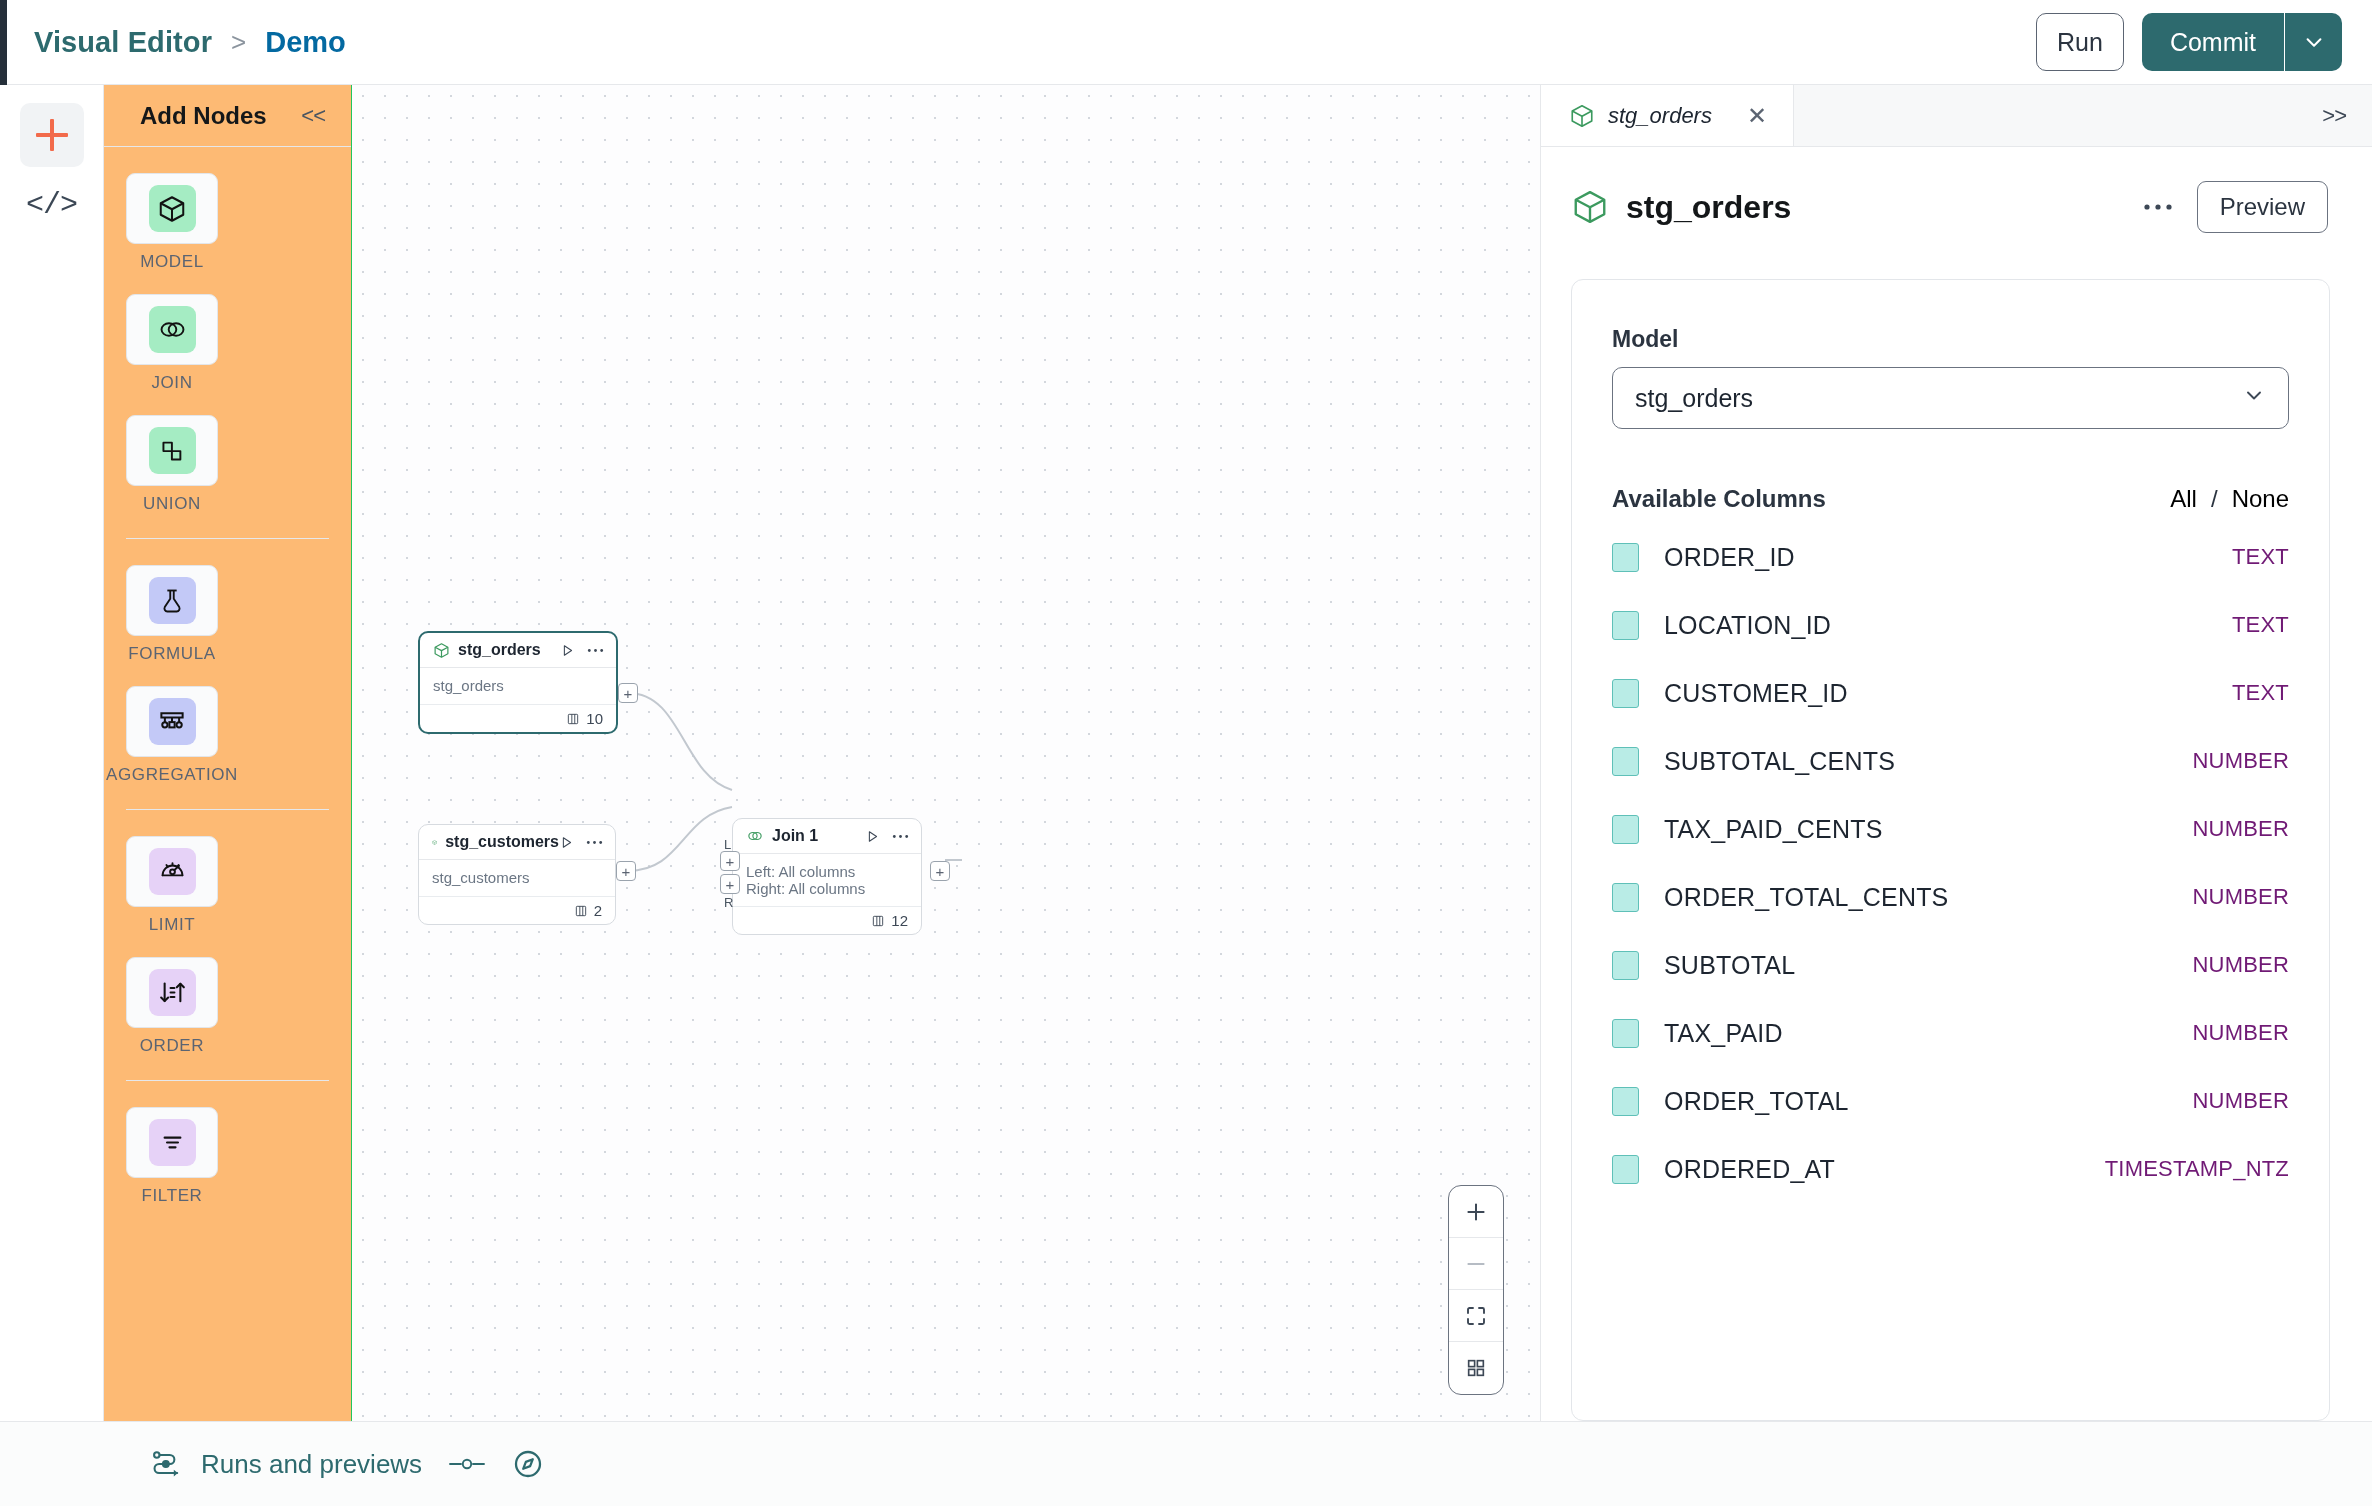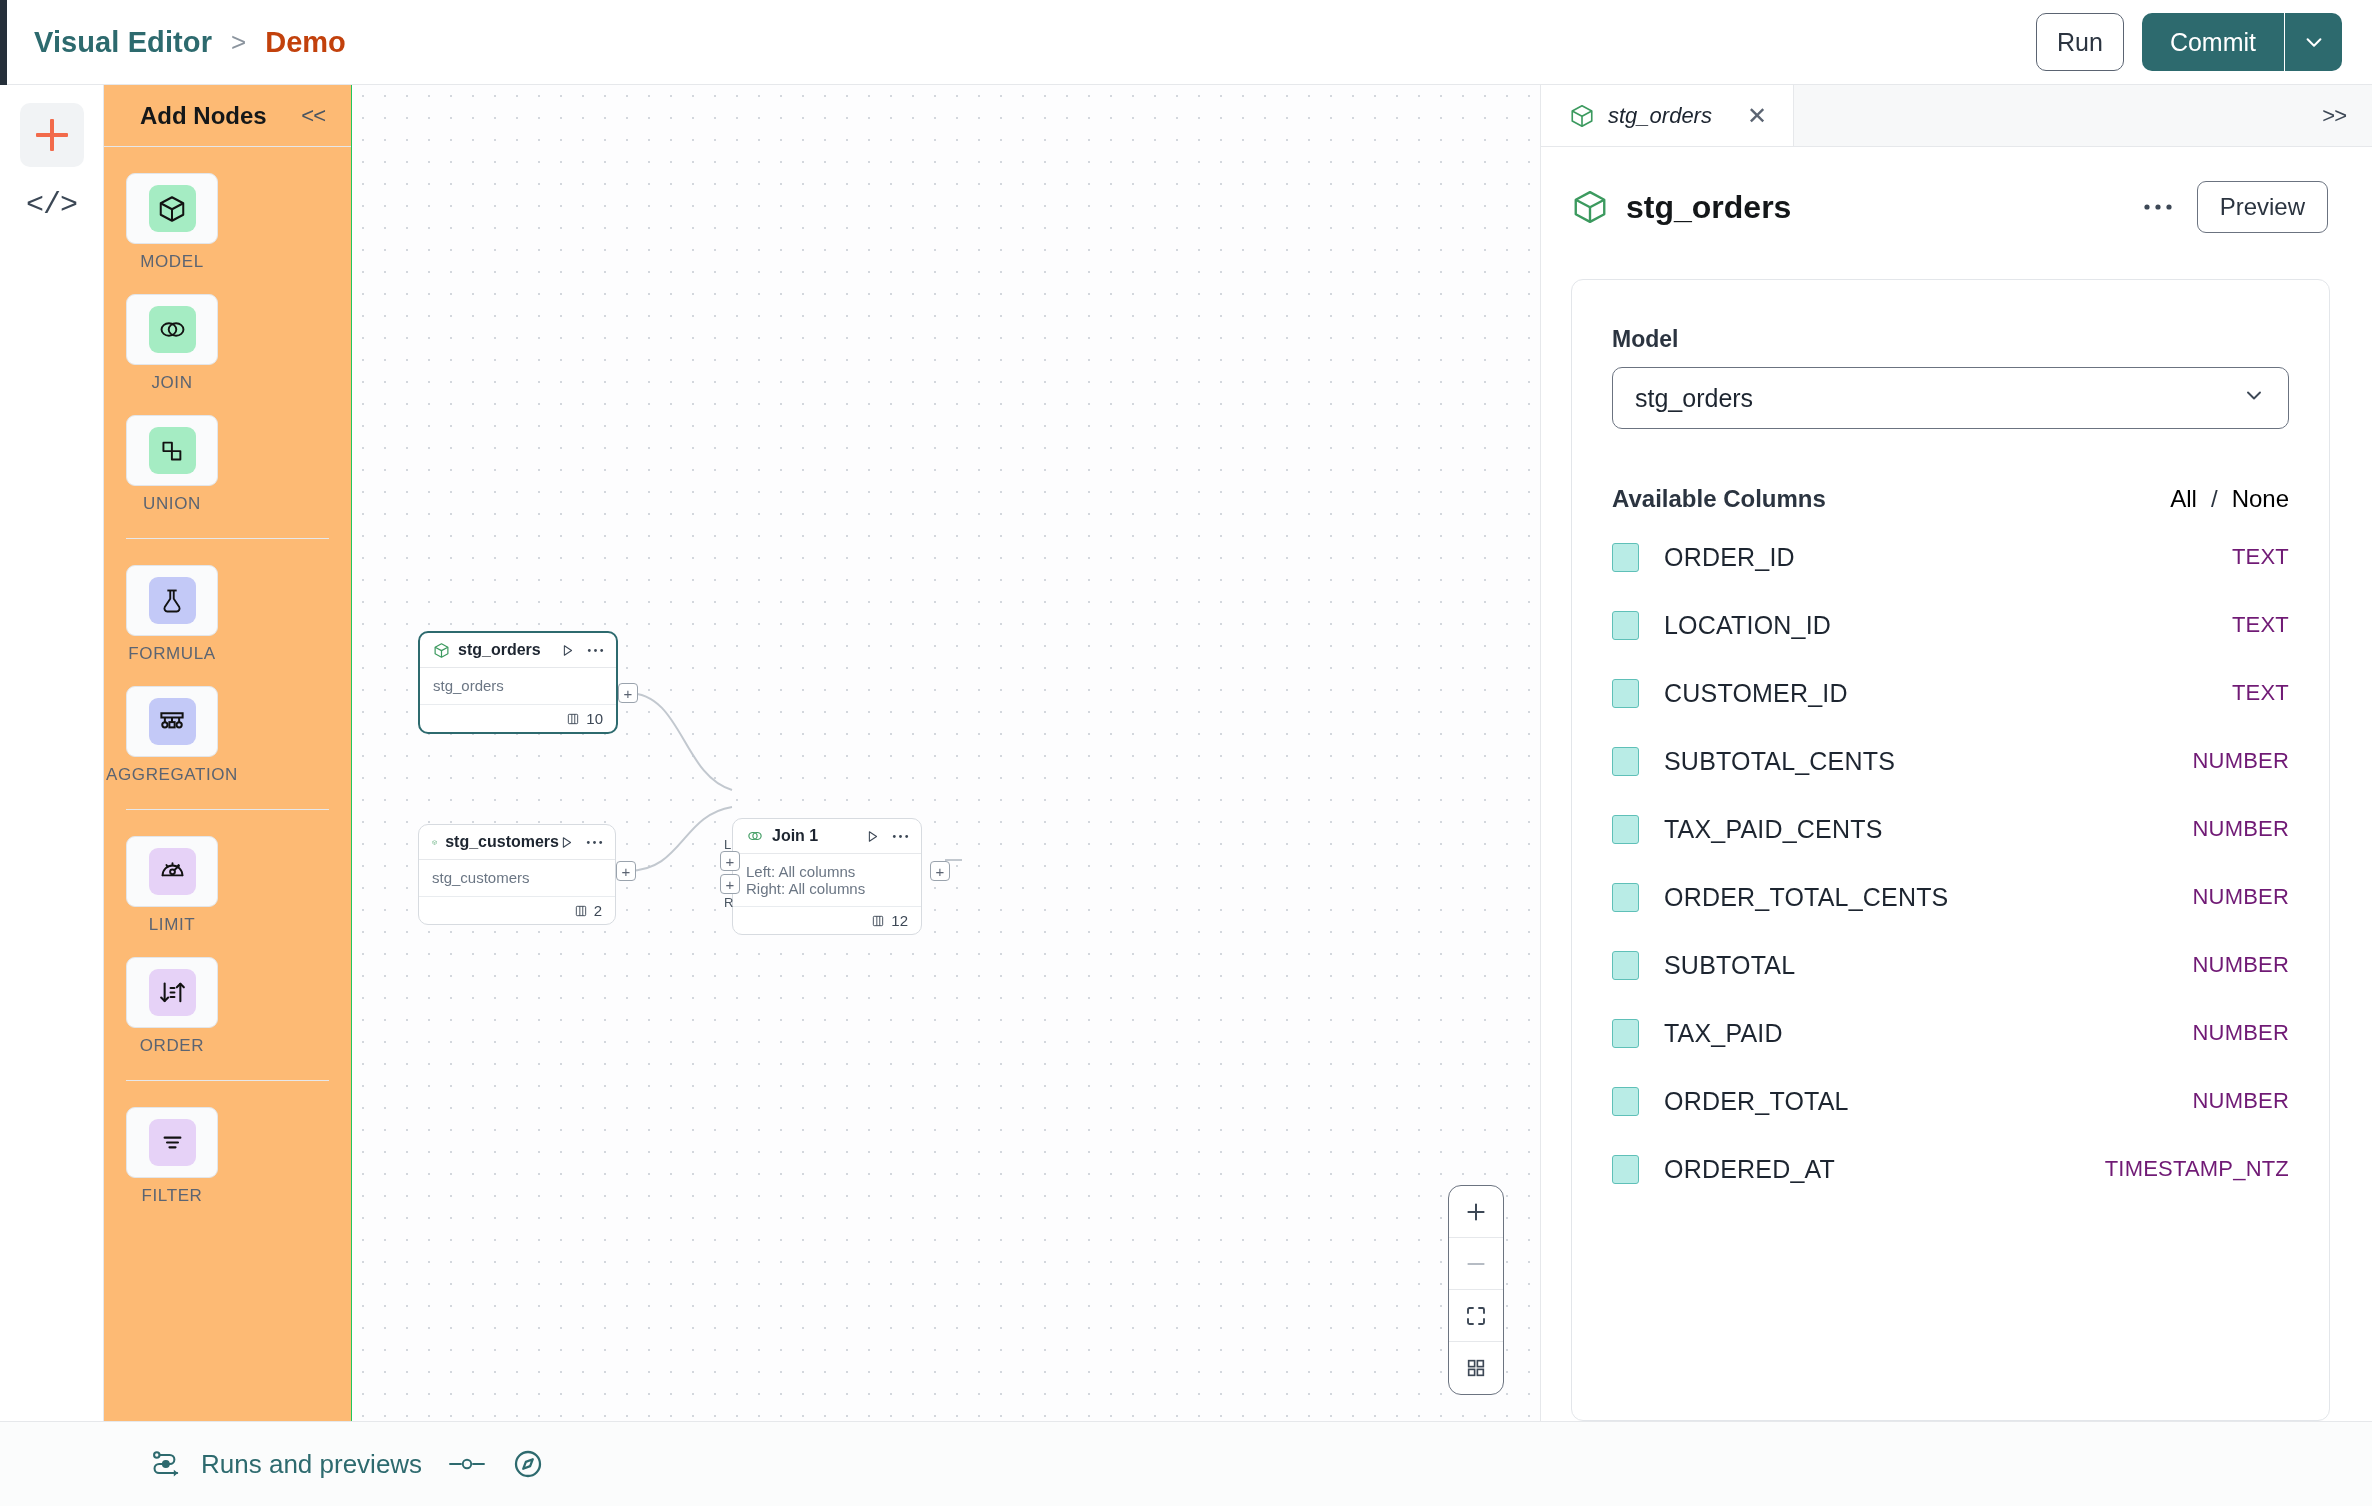--- a/index.html
+++ b/index.html
@@ -18,21 +18,21 @@
     padding: 0 30px 0 34px;
     background: #fff;
     border-bottom: 1px solid #e6e8eb;
     position: relative; z-index: 20;
   }
   .crumb-root {
     font-size: 29px; font-weight: bold; color: #2d6a6e; letter-spacing: .1px;
     cursor: pointer;
   }
   .crumb-sep { font-size: 26px; color: #8b949e; margin: 0 19px; font-weight: 400; }
-  .crumb-leaf { font-size: 29px; font-weight: bold; color: #c2410c; }
+  .crumb-leaf { font-size: 29px; font-weight: bold; color: #0369a1; }
   .topbar-right { margin-left: auto; display: flex; align-items: center; gap: 18px; }
   .btn-run {
     height: 58px; min-width: 84px; padding: 0 20px;
     border: 1.6px solid #5b6472; border-radius: 10px; background: #fff;
     font-size: 25px; color: #2b3440; cursor: pointer;
     font-family: "Liberation Sans", sans-serif;
     display: flex; align-items: center; justify-content: center;
   }
   .split { display: flex; height: 58px; border-radius: 10px; overflow: hidden; }
   .btn-commit {

